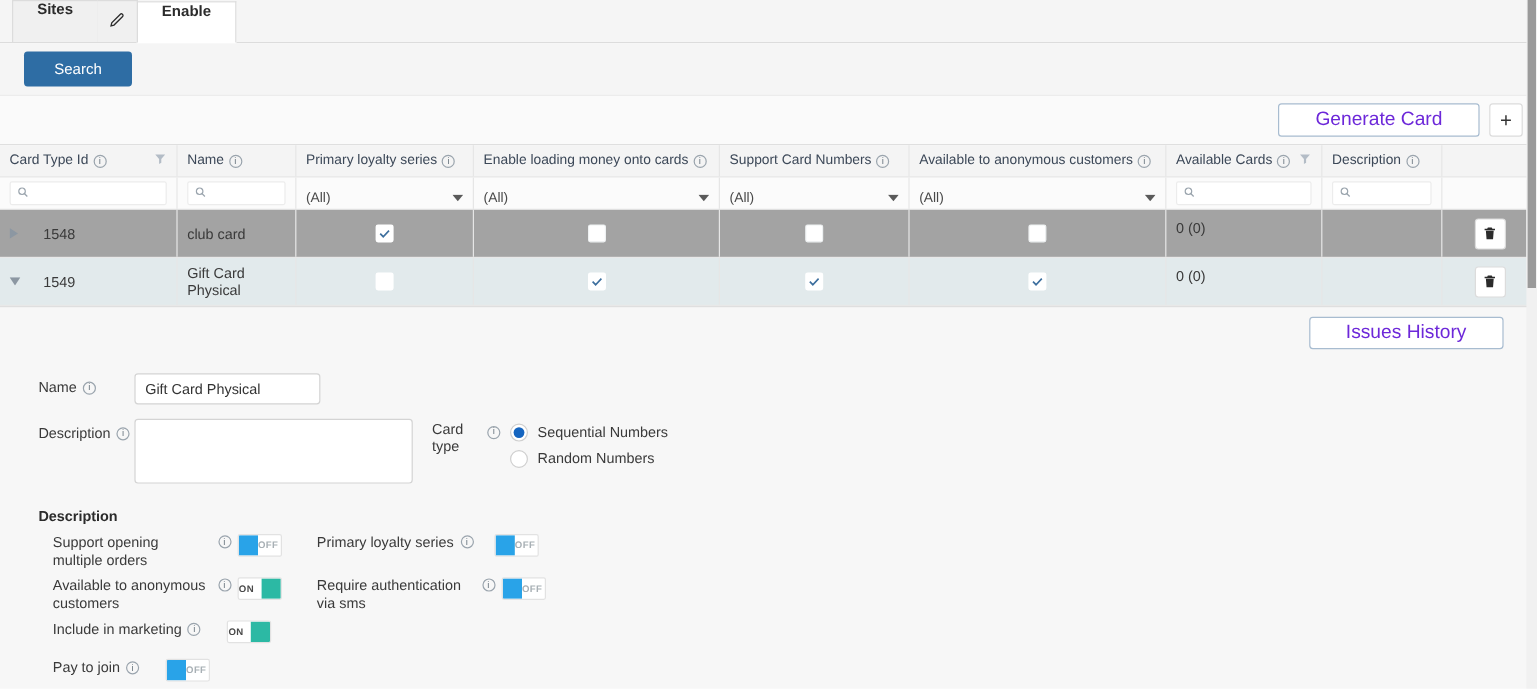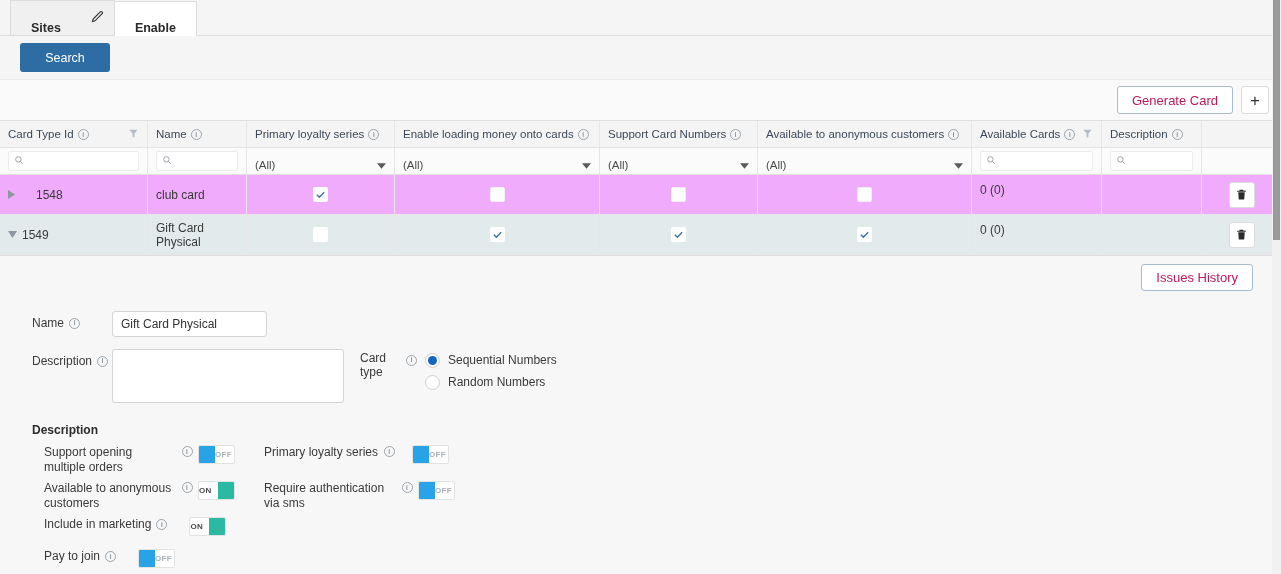--- a/index.html
+++ b/index.html
@@ -19,21 +19,21 @@
     height: 36px;
     background: #f5f5f5;
     border-bottom: 1px solid #dcdcdc;
     display: flex;
     align-items: flex-end;
     padding-left: 10px;
   }
   .tab {
     height: 35px;
     display: flex;
-    align-items: flex-end;
+    align-items: flex-start;
     padding: 0 20px;
     font-size: 12.5px;
     font-weight: bold;
     color: #2b2b2b;
     background: #f0f0f0;
     border: 1px solid #dcdcdc;
     border-bottom: none;
     margin-right: -1px;
     cursor: pointer;
   }
@@ -87,26 +87,26 @@
     height: 40px;
     background: #fafafa;
     display: flex;
     align-items: center;
     justify-content: flex-end;
     padding-right: 12px;
     gap: 8px;
   }
   .btn-outline {
     height: 28px;
-    padding: 0 14px;
+    padding: 0 30px;
     background: #fff;
     border: 1px solid #a8bcd0;
     border-radius: 3px;
-    color: #be185d;
-    font-size: 13px;
+    color: #6d28d9;
+    font-size: 16px;
     font-family: "Liberation Sans", sans-serif;
     cursor: pointer;
   }
   .btn-plus {
     width: 28px; height: 28px;
     background: #fff;
     border: 1px solid #dcdcdc;
     border-radius: 3px;
     color: #333;
     font-size: 17px;
@@ -140,21 +140,21 @@
     background: #fff; border: 1px solid #ececec; border-radius: 2px;
     padding: 0 5px;
   }
   .flt-select {
     width: 100%; height: 20px;
     display: flex; align-items: flex-end; justify-content: space-between;
     font-size: 11.5px; color: #4a4a4a;
   }
   .data-row { height: 40px; border-bottom: 1px solid #e8e8e8; }
   .data-row.alt { background: #e2eaec; }
-  .data-row.white { background: #f0abfc; }
+  .data-row.white { background: #a3a3a3; }
   .dcell { font-size: 12px; color: #3a3a3a; }
   .center { justify-content: center; }
 
   .chk {
     width: 15px; height: 15px;
     border-radius: 2px;
     display: flex; align-items: center; justify-content: center;
   }
   .chk.on  { background: #ffffff; color: #3d6f9e; font-size: 12px; }
   .chk.off { background: #ffffff; border: 1px solid #eef1f2; }
@@ -487,21 +487,21 @@
       </div>
     </div>
 
     <div class="grid-row data-row alt">
       <div class="cell dcell" style="width:148px">
         <span class="expander">
           <svg width="9" height="7" viewBox="0 0 9 7" fill="#8c97a2">
               <path d="M0 0h9L4.5 7z"></path>
             </svg>
         </span>
-        <span style="">1549</span>
+        <span style="margin-left:14px">1549</span>
       </div>
       <div class="cell dcell" style="width:99px">
         <span>Gift Card Physical</span>
       </div>
       <div class="cell center" style="width:148px">
         <span class="chk off-alt"></span>
       </div>
       <div class="cell center" style="width:205px">
         <span class="chk on">
           <svg width="11" height="11" viewBox="0 0 24 24" fill="none" stroke="#3d6f9e" stroke-width="3">

